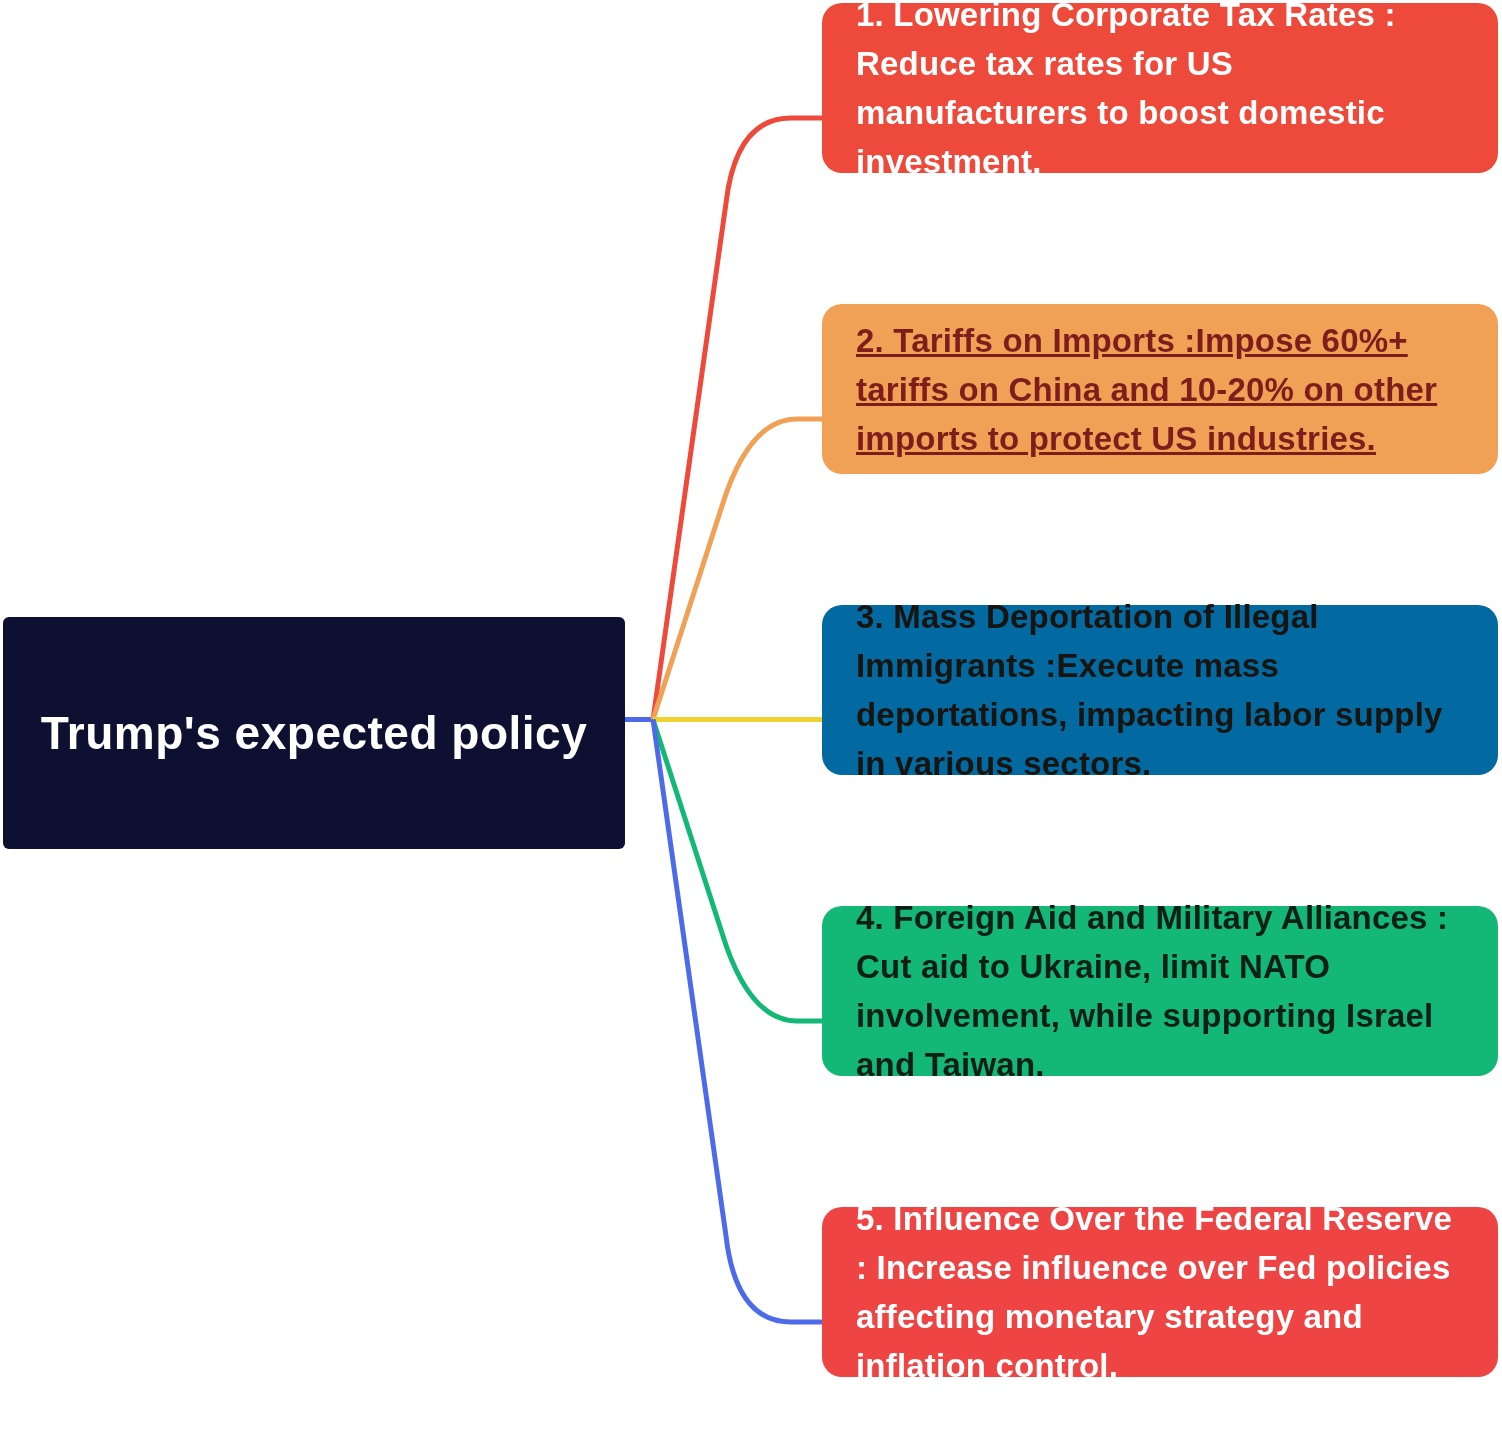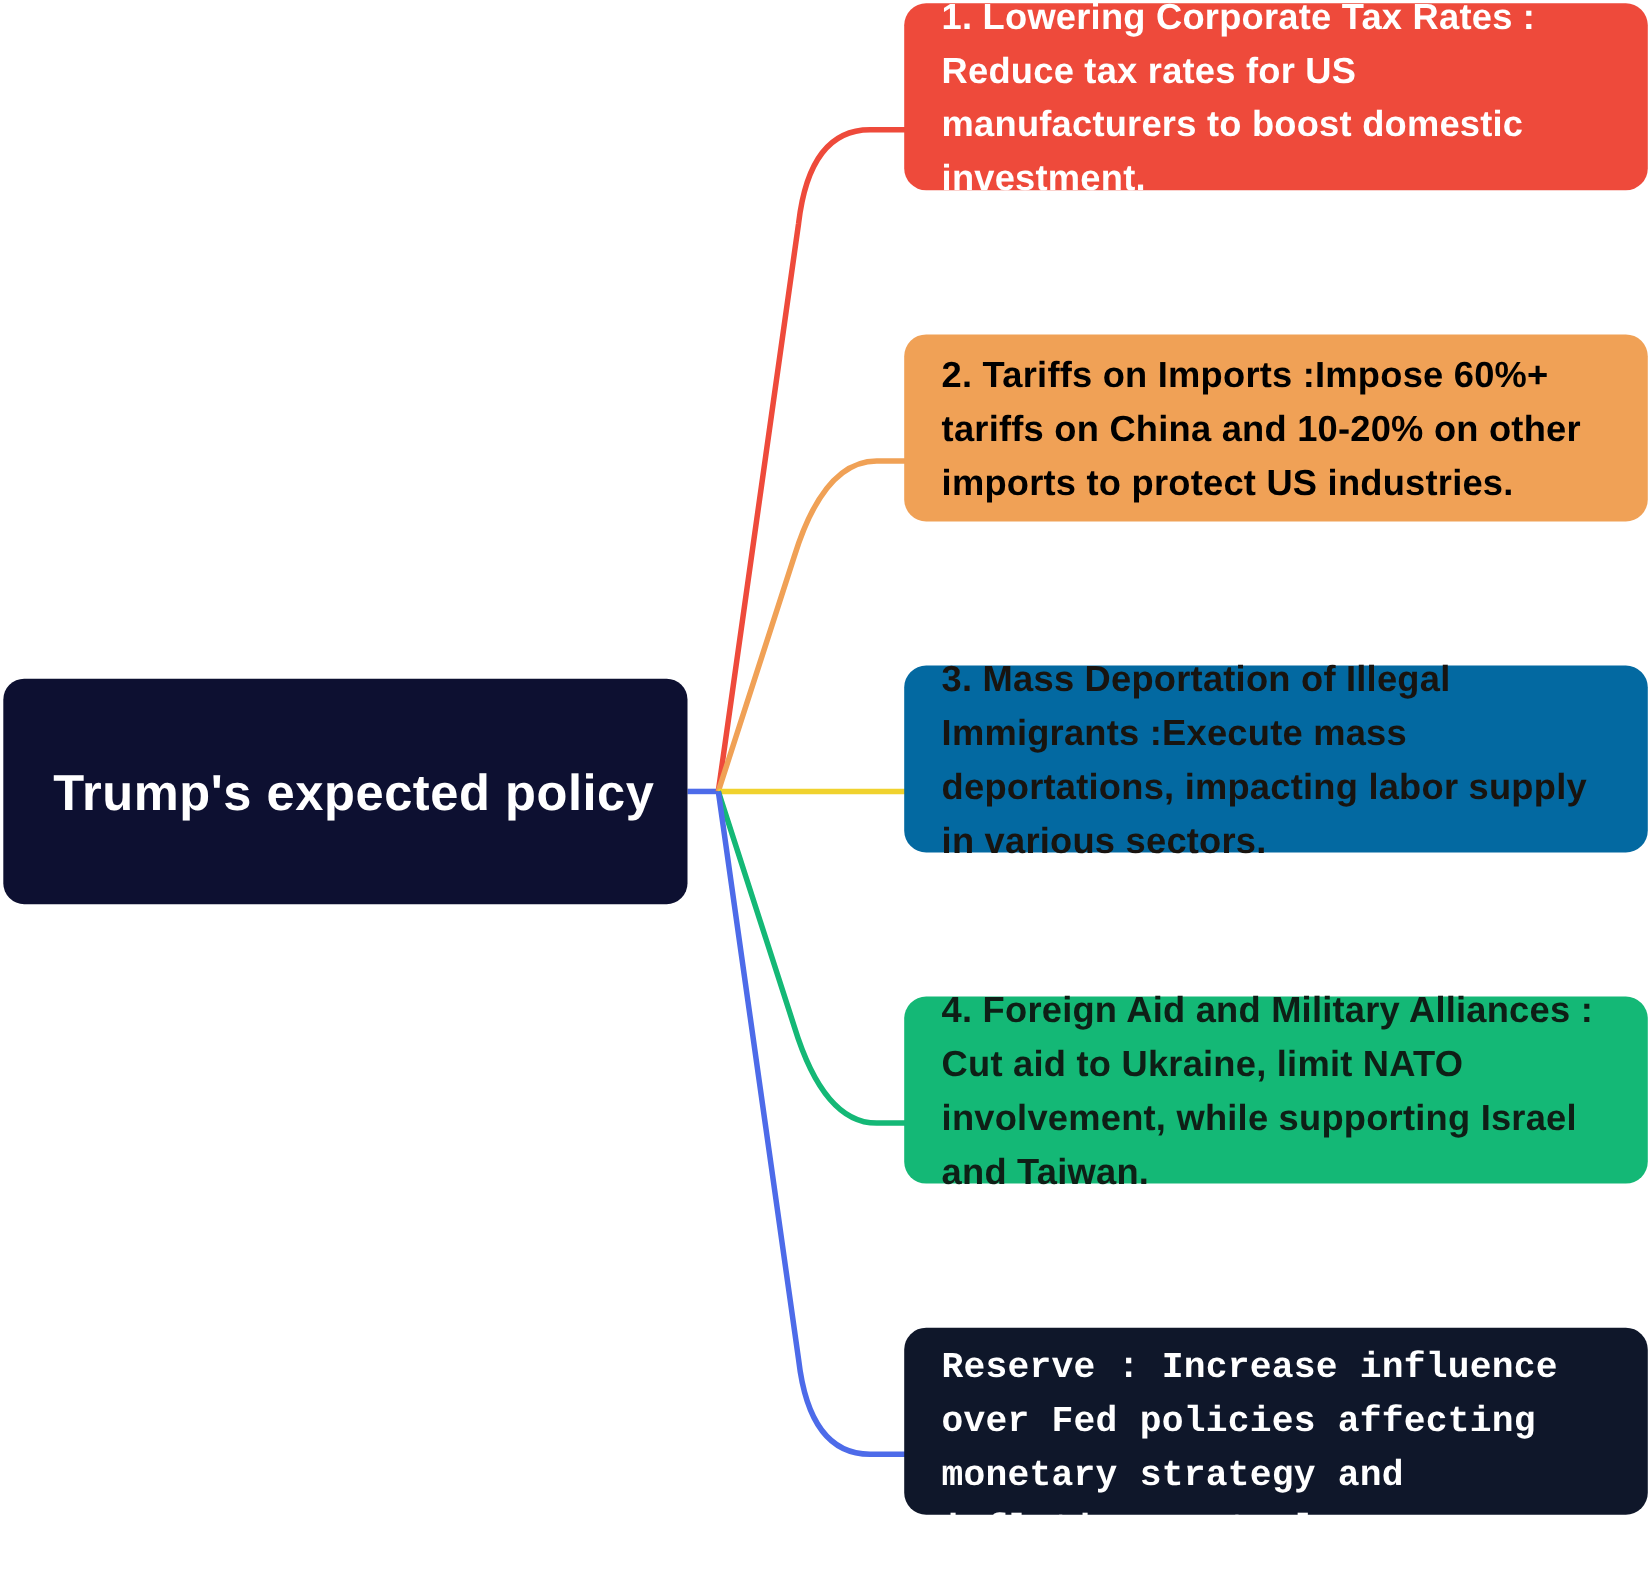--- a/index.html
+++ b/index.html
@@ -13,25 +13,25 @@
   }
   svg.connectors {
     position: absolute;
     left: 0; top: 0;
     width: 1502px; height: 1440px;
   }
   svg.connectors path { fill: none; stroke-width: 5; }
   .root-node {
     position: absolute;
     left: 3px; top: 617px;
-    width: 622px; height: 205px;
-    border-radius: 19px;
+    width: 622px; height: 232px;
+    border-radius: 6px;
     display: flex;
     align-items: center;
-    justify-content: flex-end;
+    justify-content: center;
     text-align: center;
     font-size: 46px;
     font-weight: 700;
     line-height: 62px;
     padding: 0 30px;
     box-sizing: border-box;
     letter-spacing: 0.5px;
   }
   .branch-node {
     position: absolute;
@@ -68,29 +68,29 @@
   </svg>
 
   <div class="root-node" style="background: rgb(13, 16, 49); color: rgb(255, 255, 255);">
     <span>Trump's expected policy</span>
   </div>
 
   <div class="branch-node branch-1" style="background: rgb(238, 74, 59); color: rgb(255, 255, 255);">
     <span>1. Lowering Corporate Tax Rates : Reduce tax rates for US manufacturers to boost domestic investment.</span>
   </div>
 
-  <div class="branch-node branch-2" style="background: rgb(240, 161, 86); color: #000000;">
+  <div class="branch-node branch-2" style="background: rgb(240, 161, 86); color: #7f1d1d; text-decoration: underline;">
     <span>2. Tariffs on Imports :Impose 60%+ tariffs on China and 10-20% on other imports to protect US industries.</span>
   </div>
 
   <div class="branch-node branch-3" style="background: #0369a1; color: rgb(24, 20, 16);">
     <span>3. Mass Deportation of Illegal Immigrants :Execute mass deportations, impacting labor supply in various sectors.</span>
   </div>
 
   <div class="branch-node branch-4" style="background: rgb(20, 184, 118); color: rgb(14, 31, 22);">
     <span>4. Foreign Aid and Military Alliances : Cut aid to Ukraine, limit NATO involvement, while supporting Israel and Taiwan.</span>
   </div>
 
-  <div class="branch-node branch-5" style="background: #0f172a; color: rgb(255, 255, 255); font-family: Liberation Mono, monospace;">
+  <div class="branch-node branch-5" style="background: #ef4444; color: rgb(255, 255, 255);">
     <span>5. Influence Over the Federal Reserve : Increase influence over Fed policies affecting monetary strategy and inflation control.</span>
   </div>
 
 </div>
 
 </body></html>

